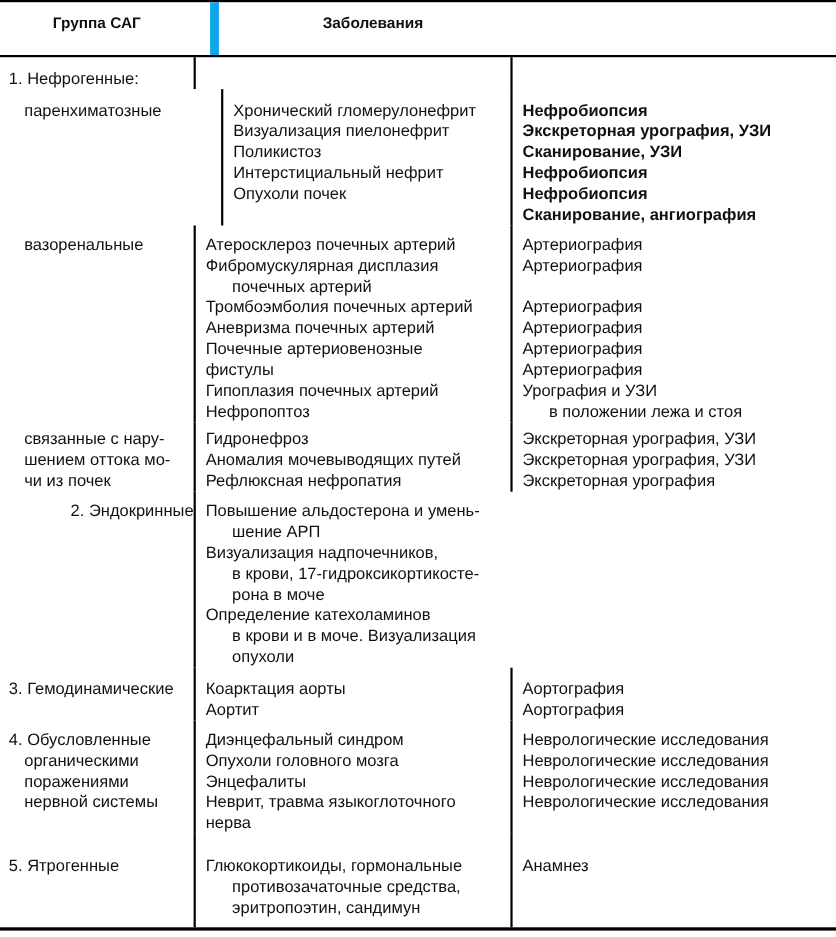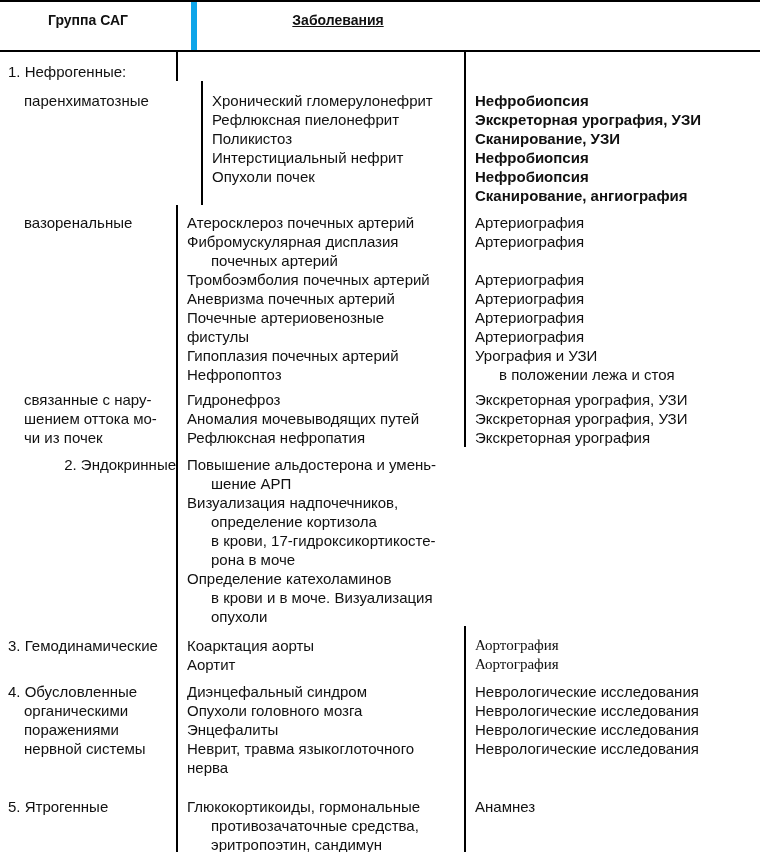--- a/index.html
+++ b/index.html
@@ -12,29 +12,29 @@
   .hdr {
     display:grid; grid-template-columns:176px 288px 1fr;
     border-bottom:2px solid #000;
     gap:15px;
   }
   .hc {
     box-sizing:border-box; padding-top:8px; padding-bottom:6px;
     text-align:center; font-weight:bold; font-size:14px; line-height:20px;
     min-height:48px;
   }
-  .hc.b { border-left:6px solid #0ea5e9;text-decoration:underline; }
+  .hc.b { border-left:8px solid #0ea5e9; }
   .hc3-inner { max-width:212px; margin:0 auto; }
   .row { display:grid; grid-template-columns:176px 288px 1fr; }
   .cell { box-sizing:border-box; }
   .cell.b { border-left:2px solid #000; }
   .row:last-child .cell { padding-bottom:8px; }
   .ln { font-size:15px; line-height:19px; white-space:nowrap; }
   .c1 .ln { padding-left:8px; }
-  .c1 .ln.ind { padding-left:24px; }
+  .c1 .ln.ind { padding-left:10px;margin-left:12px; }
   .c2 .ln, .c3 .ln { padding-left:9px; }
   .c2 .ln.ind, .c3 .ln.ind { padding-left:33px; }
 </style>
 </head>
 <body>
 
 <div class="page">
   <div class="tbl">
     <div class="hdr">
       <div class="hc c1">Группа САГ</div>
@@ -47,21 +47,21 @@
           </div>
           <div class="cell b c2" style="padding-top: 10px;"></div>
           <div class="cell b c3" style="padding-top: 10px;"></div>
         </div>
         <div class="row">
           <div class="cell c1" style="padding-top: 10px;">
             <div class="ln ind">паренхиматозные</div>
           </div>
           <div class="cell b c2" style="padding-top: 10px; margin-left: 25px;">
             <div class="ln">Хронический гломерулонефрит</div>
-            <div class="ln">Рефлюксная пиелонефрит</div>
+            <div class="ln">Визуализация пиелонефрит</div>
             <div class="ln">Поликистоз</div>
             <div class="ln">Интерстициальный нефрит</div>
             <div class="ln">Опухоли почек</div>
           </div>
           <div class="cell b c3" style="padding-top: 10px; font-weight: bold;">
             <div class="ln">Нефробиопсия</div>
             <div class="ln">Экскреторная урография, УЗИ</div>
             <div class="ln">Сканирование, УЗИ</div>
             <div class="ln">Нефробиопсия</div>
             <div class="ln">Нефробиопсия</div>
@@ -113,37 +113,36 @@
           </div>
         </div>
         <div class="row">
           <div class="cell c1" style="padding-top: 8px; text-align: right;">
             <div class="ln">2. Эндокринные</div>
           </div>
           <div class="cell b c3" style="padding-top: 8px;">
             <div class="ln">Повышение альдостерона и умень-</div>
             <div class="ln ind">шение АРП</div>
             <div class="ln">Визуализация надпочечников,</div>
-            <div class="ln ind">определение кортизола</div>
             <div class="ln ind">в крови, 17-гидроксикортикосте-</div>
             <div class="ln ind">рона в моче</div>
             <div class="ln">Определение катехоламинов</div>
             <div class="ln ind">в крови и в моче. Визуализация</div>
             <div class="ln ind">опухоли</div>
           </div>
         </div>
         <div class="row">
           <div class="cell c1" style="padding-top: 10px;">
             <div class="ln">3. Гемодинамические</div>
           </div>
           <div class="cell b c2" style="padding-top: 10px;">
             <div class="ln">Коарктация аорты</div>
             <div class="ln">Аортит</div>
           </div>
-          <div class="cell b c3" style="padding-top: 10px; font-family: Liberation Serif, serif;">
+          <div class="cell b c3" style="padding-top: 10px;">
             <div class="ln">Аортография</div>
             <div class="ln">Аортография</div>
           </div>
         </div>
         <div class="row">
           <div class="cell c1" style="padding-top: 8px;">
             <div class="ln">4. Обусловленные</div>
             <div class="ln ind">органическими</div>
             <div class="ln ind">поражениями</div>
             <div class="ln ind">нервной системы</div>

